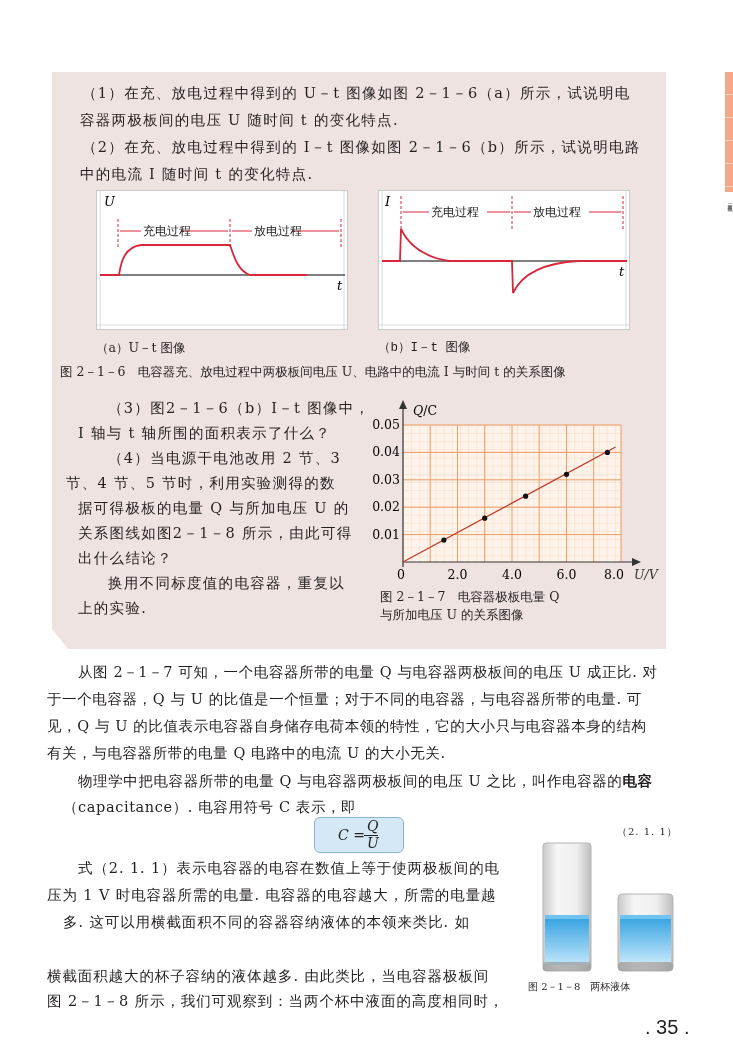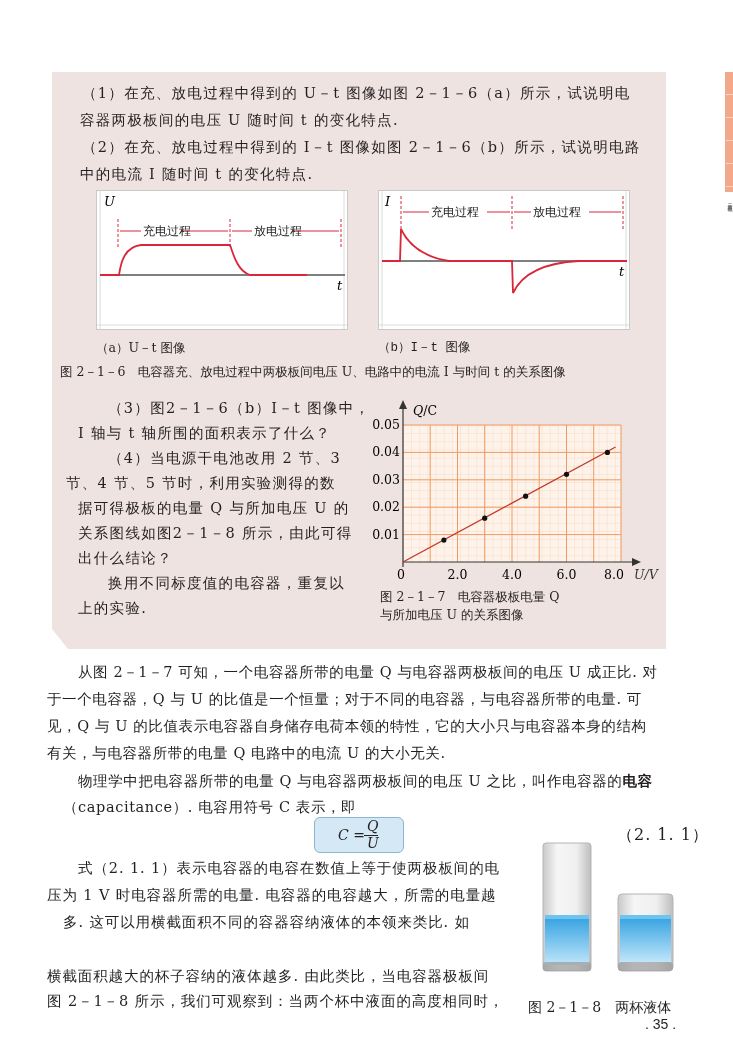--- a/index.html
+++ b/index.html
@@ -12,22 +12,22 @@
     writing-mode:vertical-rl; overflow:hidden; }
   .activity-box { position:absolute; left:52px; top:72px; width:614px; height:577px; background:#efe3e1;
     clip-path: polygon(0 0, 100% 0, 100% 100%, 16px 100%, 0 calc(100% - 20px)); }
   .p { position:absolute; font-size:14.5px; line-height:27px; letter-spacing:1.3px; }
   .p.body { letter-spacing:0.6px; }
   .fig-box { position:absolute; background:#fff; border:1px solid #c9c9c9; }
   .caption { position:absolute; font-size:12.5px; line-height:18px; }
   .formula-box { position:absolute; left:314px; top:817px; width:88px; height:34px; background:#d4e9f5;
     border:1px solid #8eb5cf; border-radius:6px; }
   .formula { position:absolute; left:0; top:0; width:100%; height:100%; font-style:italic; font-size:14px; }
-  .eq-num { position:absolute; left:617px; top:825px; font-size:16px; letter-spacing:1px; }
-  .page-num { position:absolute; left:645px; top:1016px; font-family:"Liberation Sans", sans-serif; font-size:14px;text-align:right; }
+  .eq-num { position:absolute; left:617px; top:825px; font-size:10px; letter-spacing:1px; }
+  .page-num { position:absolute; left:645px; top:1016px; font-family:"Liberation Sans", sans-serif; font-size:20px;text-align:right; }
   svg text { font-family:"DejaVu Serif", "Liberation Serif", serif; }
 </style>
 </head>
 <body>
 
 <div class="side-tab"></div>
 <div class="side-tab-lines"></div>
 <div class="side-text">第二章 电容器</div>
 
 <div class="activity-box"></div>
@@ -204,15 +204,15 @@
     <rect x="7" y="75" width="44" height="4" fill="#6fc3ef"></rect>
     <rect x="5" y="122" width="48" height="9" rx="3" fill="#9a9a9a" opacity="0.7"></rect>
   </g>
   <g>
     <rect x="80" y="54" width="55" height="77" rx="4" fill="url(#glass)" stroke="#b5b5b5"></rect>
     <rect x="82" y="75" width="51" height="47" fill="url(#water)"></rect>
     <rect x="82" y="75" width="51" height="4" fill="#6fc3ef"></rect>
     <rect x="80" y="122" width="55" height="9" rx="4" fill="#9a9a9a" opacity="0.7"></rect>
   </g>
 </svg>
-<div class="caption" style="left:528px;top:978px;width:150px;font-size:14px;margin-top:20px;">图 2－1－8　两杯液体</div>
+<div class="caption" style="left:528px;top:978px;width:150px;font-size:10px;">图 2－1－8　两杯液体</div>
 
 <div class="page-num">. 35 .</div>
 
 </body></html>

